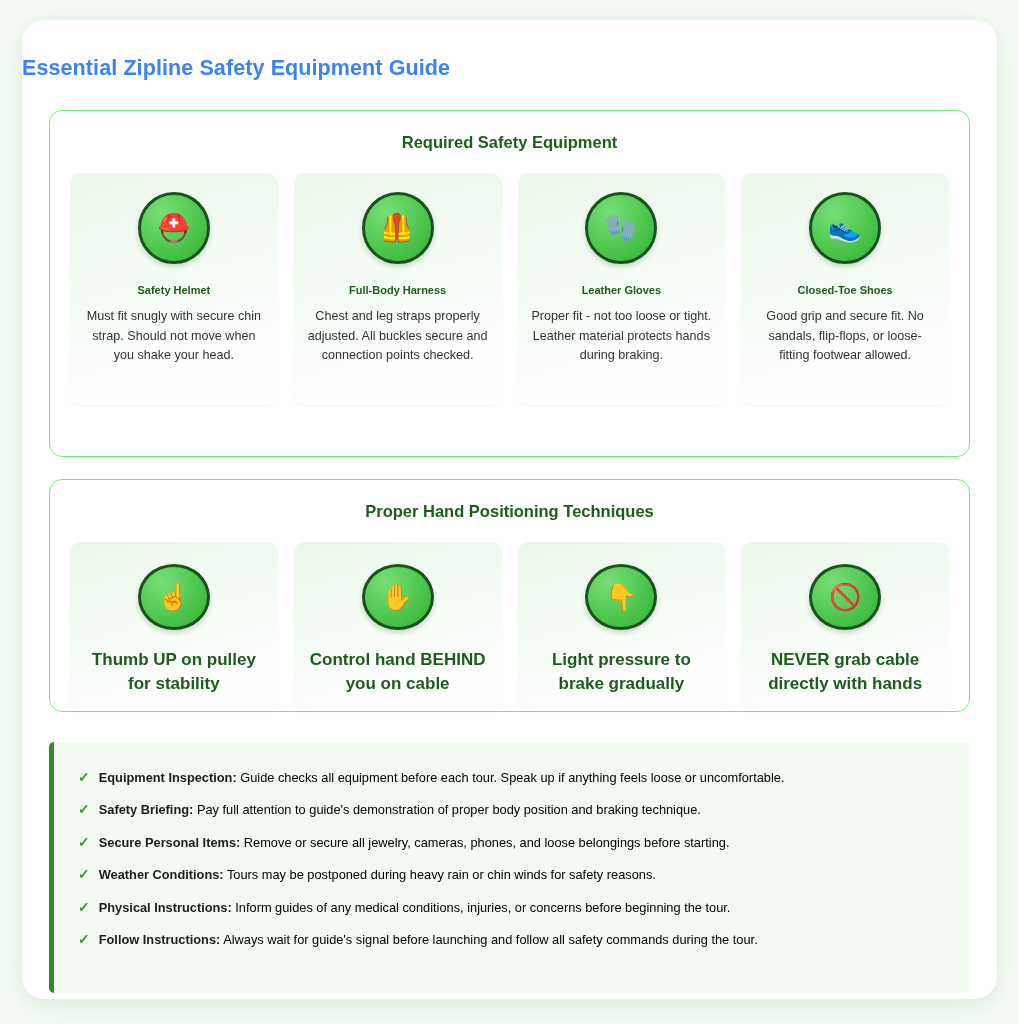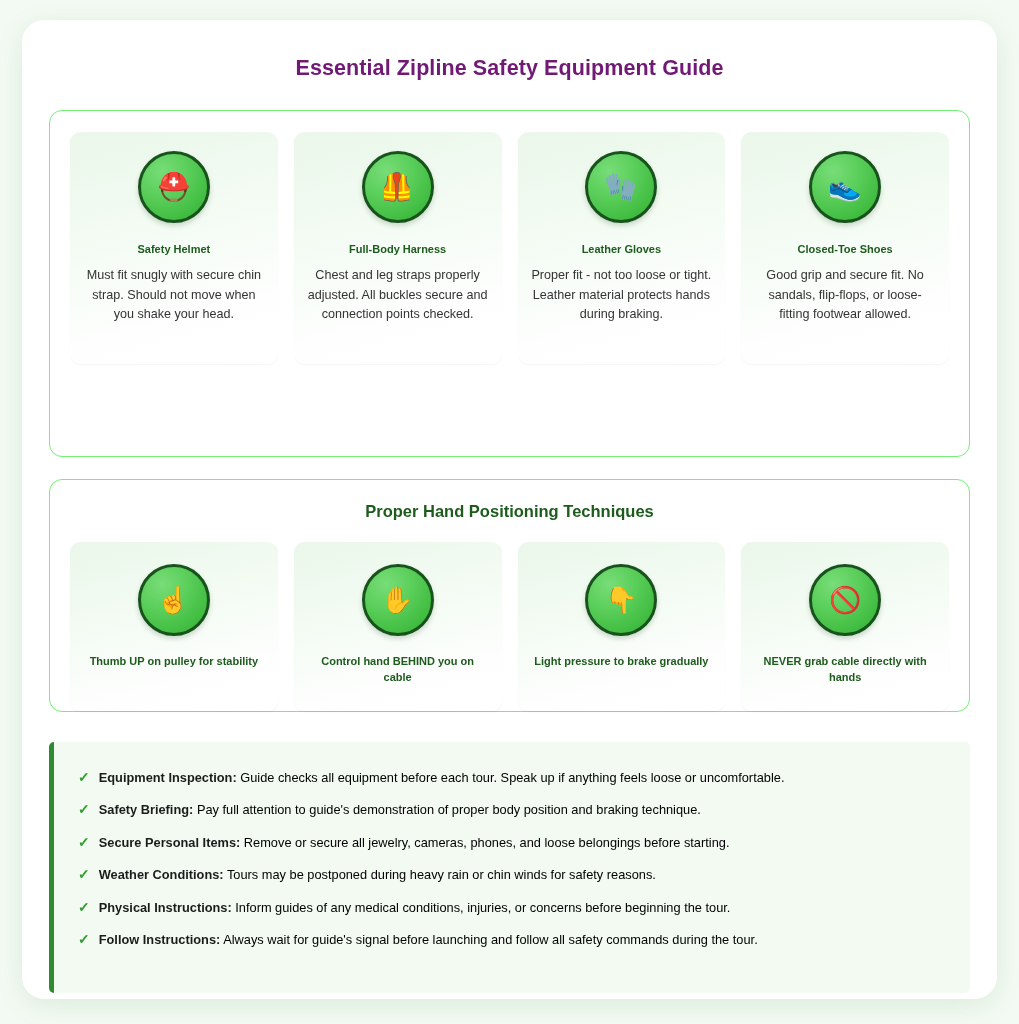--- a/index.html
+++ b/index.html
@@ -22,24 +22,23 @@
     width: 975px;
     height: 979px;
     background: #ffffff;
     border-radius: 22px;
     box-shadow: 0 6px 26px rgba(80, 140, 80, 0.13);
     padding: 0;
     overflow: hidden;
   }
 
   .doc-title {
-    text-align: center;
     font-size: 21.5px;
     font-weight: bold;
-    color: #701a75;
+    color: #3b82f6;
     letter-spacing: 0.1px;
     padding-top: 36px;
     padding-bottom: 0;
   }
 
   
   .section {
     position: absolute;
     left: 27px;
     width: 921px;
@@ -105,21 +104,21 @@
   .card-desc {
     margin-top: 11px;
     font-size: 12.6px;
     line-height: 1.55;
     color: #333333;
     max-width: 196px;
   }
 
   .card-hand .card-label {
     margin-top: 18px;
-    font-size: 11px;
+    font-size: 17px;
     font-weight: bold;
     color: #1d5c1d;
     line-height: 1.45;
     max-width: 182px;
   }
 
   
   .checklist {
     position: absolute;
     left: 27px;
@@ -161,20 +160,21 @@
   .check-text  { color: #000000; }
 </style>
 </head>
 <body>
 
 <div class="page-shell">
 
   <h1 class="doc-title">Essential Zipline Safety Equipment Guide</h1>
 
   <div class="section section-equipment">
+    <div class="section-title">Required Safety Equipment</div>
 
     <div class="card-row">
 
       <div class="card card-equipment">
         <div class="icon-circle">⛑️</div>
         <div class="card-title">Safety Helmet</div>
         <div class="card-desc">Must fit snugly with secure chin strap. Should not move when you shake your head.</div>
       </div>
 
       <div class="card card-equipment">

